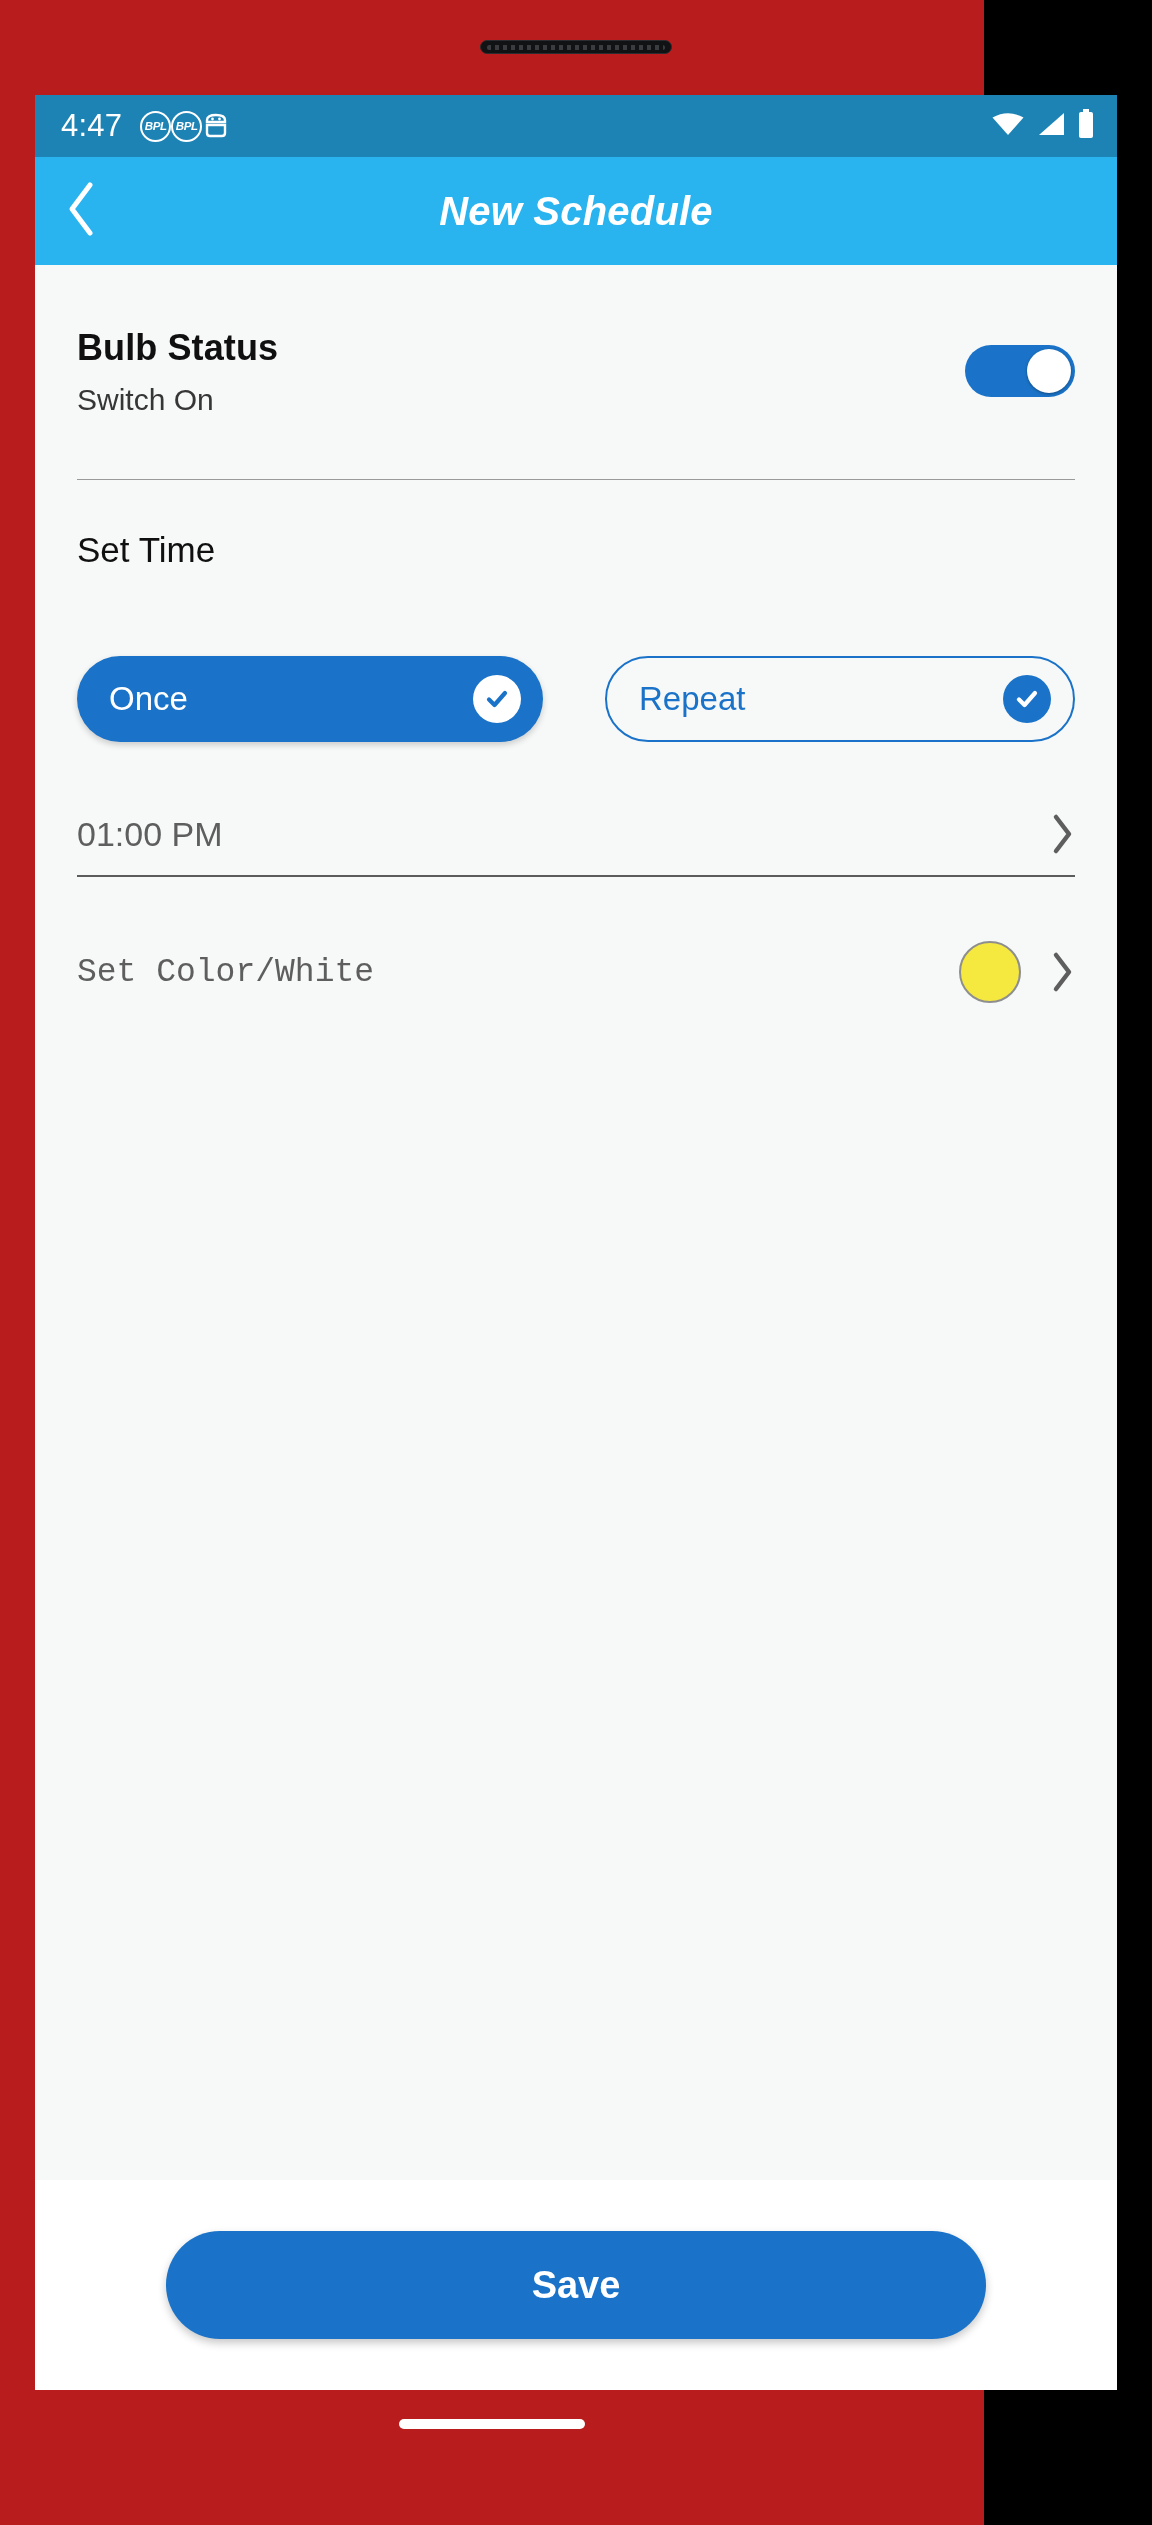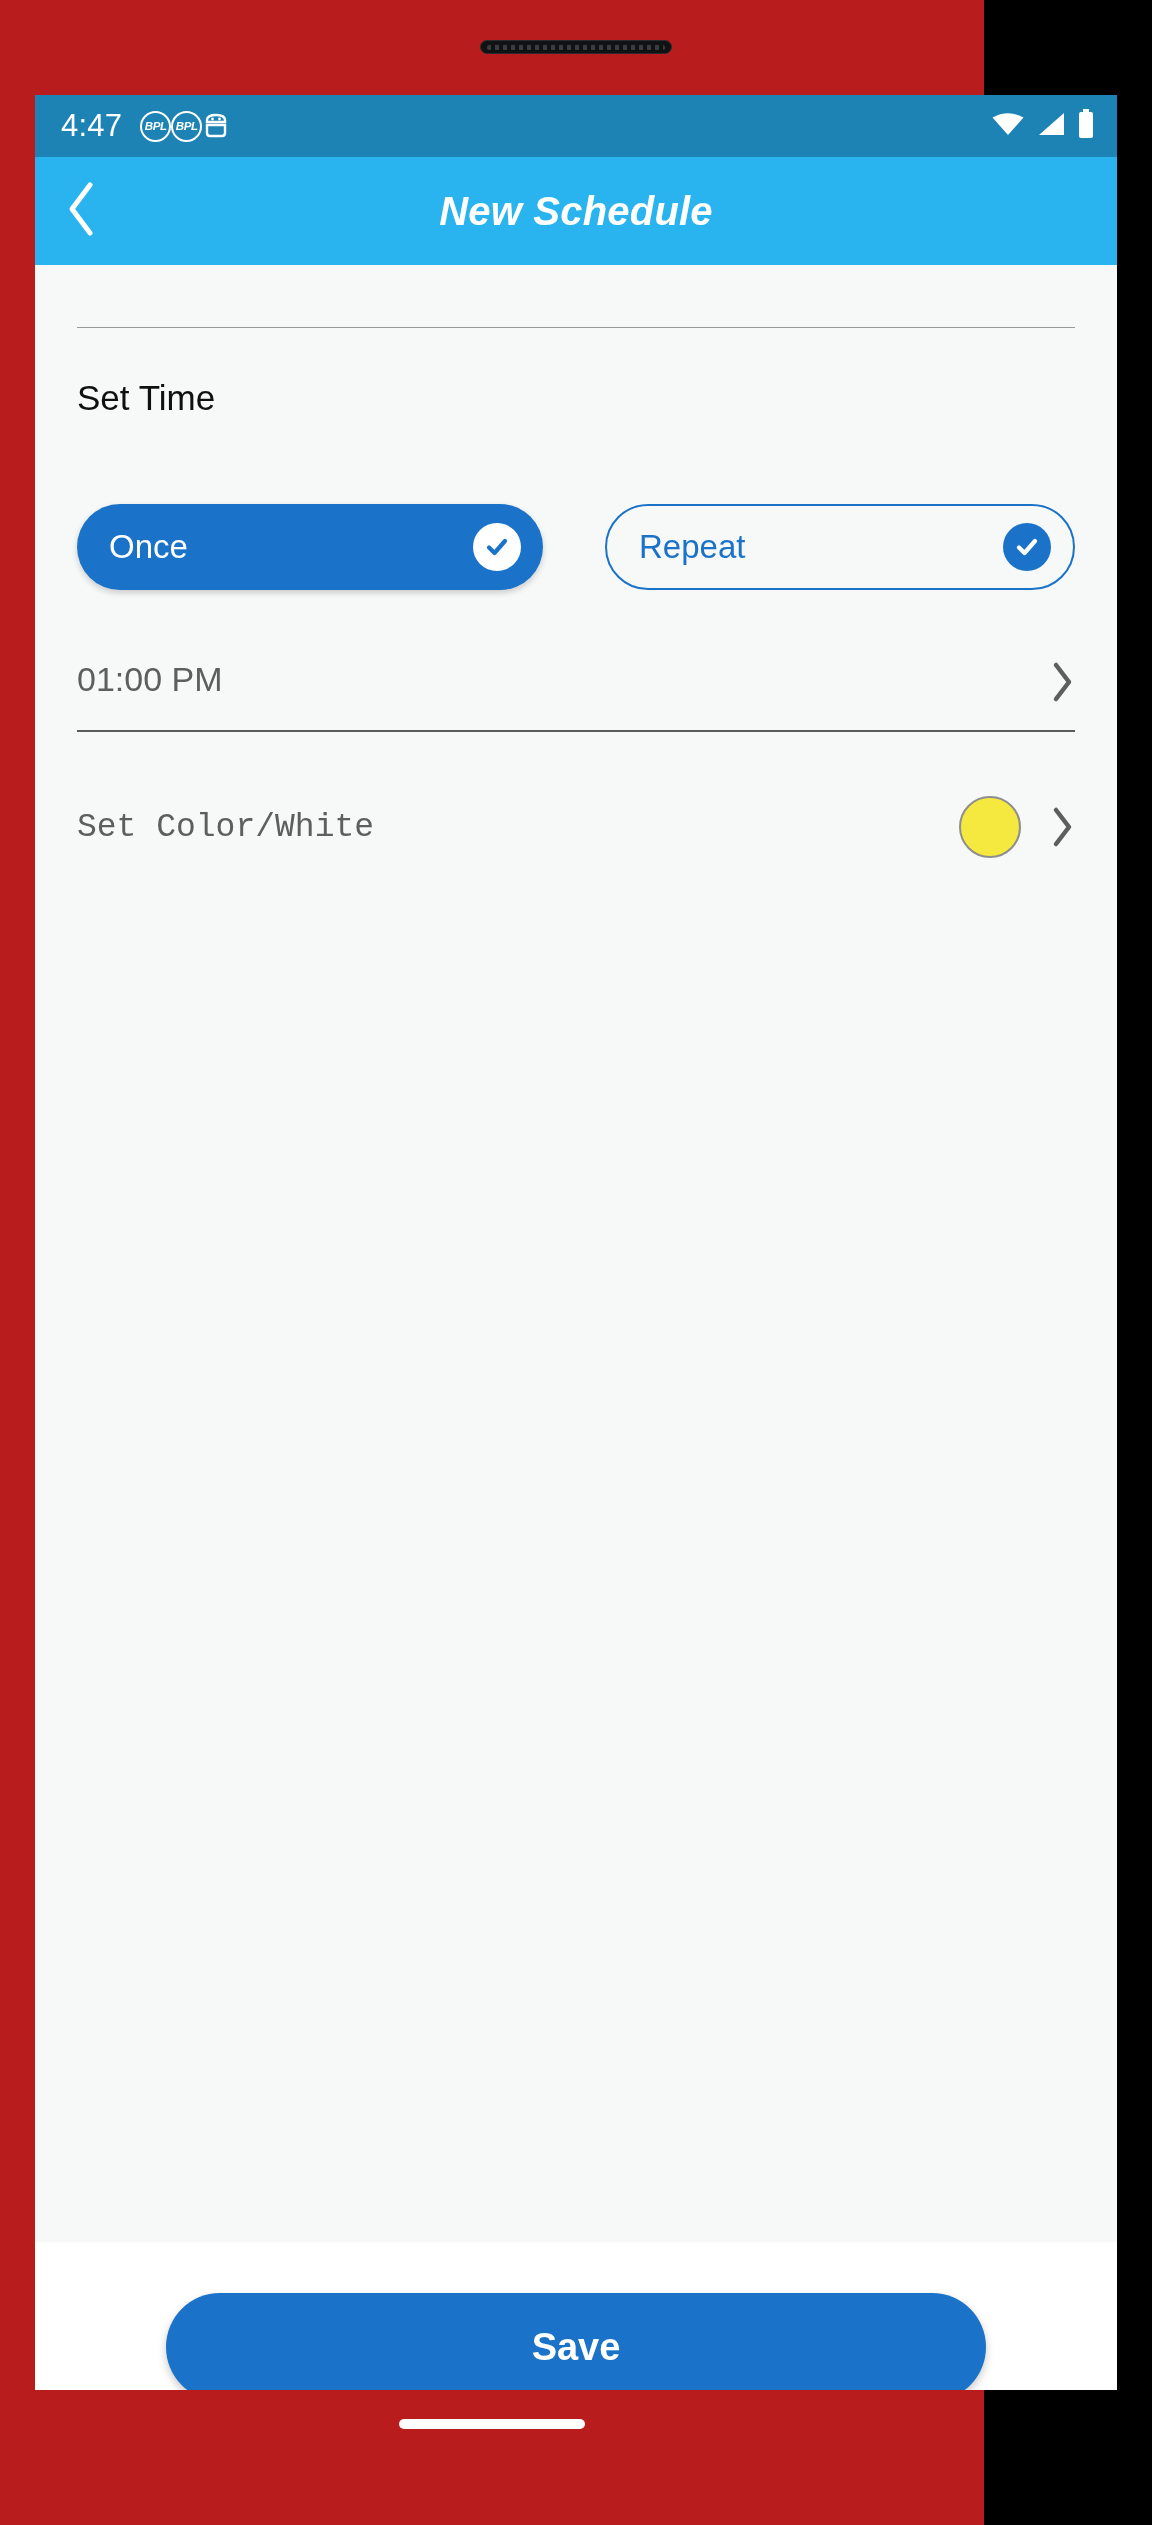--- a/index.html
+++ b/index.html
@@ -234,22 +234,22 @@
     justify-content: center;
     flex: 0 0 auto;
   }
   .check-circle.on-filled { background: #ffffff; }
   .check-circle.on-outlined { background: #1a73c8; }
 
   
   #time-row {
     margin-top: 70px;
     display: flex;
-    align-items: flex-start;
-    padding-bottom: 26px;
+    align-items: center;
+    padding-bottom: 19px;
     border-bottom: 2.5px solid #5c5c5c;
     cursor: pointer;
   }
   #time-value {
     font-size: 34px;
     color: #5e5e5e;
     flex: 1;
   }
 
   
@@ -365,20 +365,29 @@
           <svg width="34" height="58" viewBox="0 0 34 58">
             <path d="M26 5 L8 29 L26 53" fill="none" stroke="#ffffff" stroke-width="5" stroke-linecap="round" stroke-linejoin="round"></path>
           </svg>
         </span>
       </div>
       <div id="app-title">New Schedule</div>
     </div>
 
     <div id="content">
 
+      <div id="bulb-status-row">
+        <div class="bulb-text-col">
+          <div id="bulb-status-title">Bulb Status</div>
+          <div id="bulb-status-subtitle">Switch On</div>
+        </div>
+        <div id="bulb-toggle">
+          <div id="bulb-toggle-knob"></div>
+        </div>
+      </div>
 
       <div id="divider-1"></div>
 
       <div id="set-time-title">Set Time</div>
 
       <div id="mode-buttons">
 
         <div class="mode-pill filled">
           <span class="mode-label">Once</span>
           <span class="check-circle on-filled">

